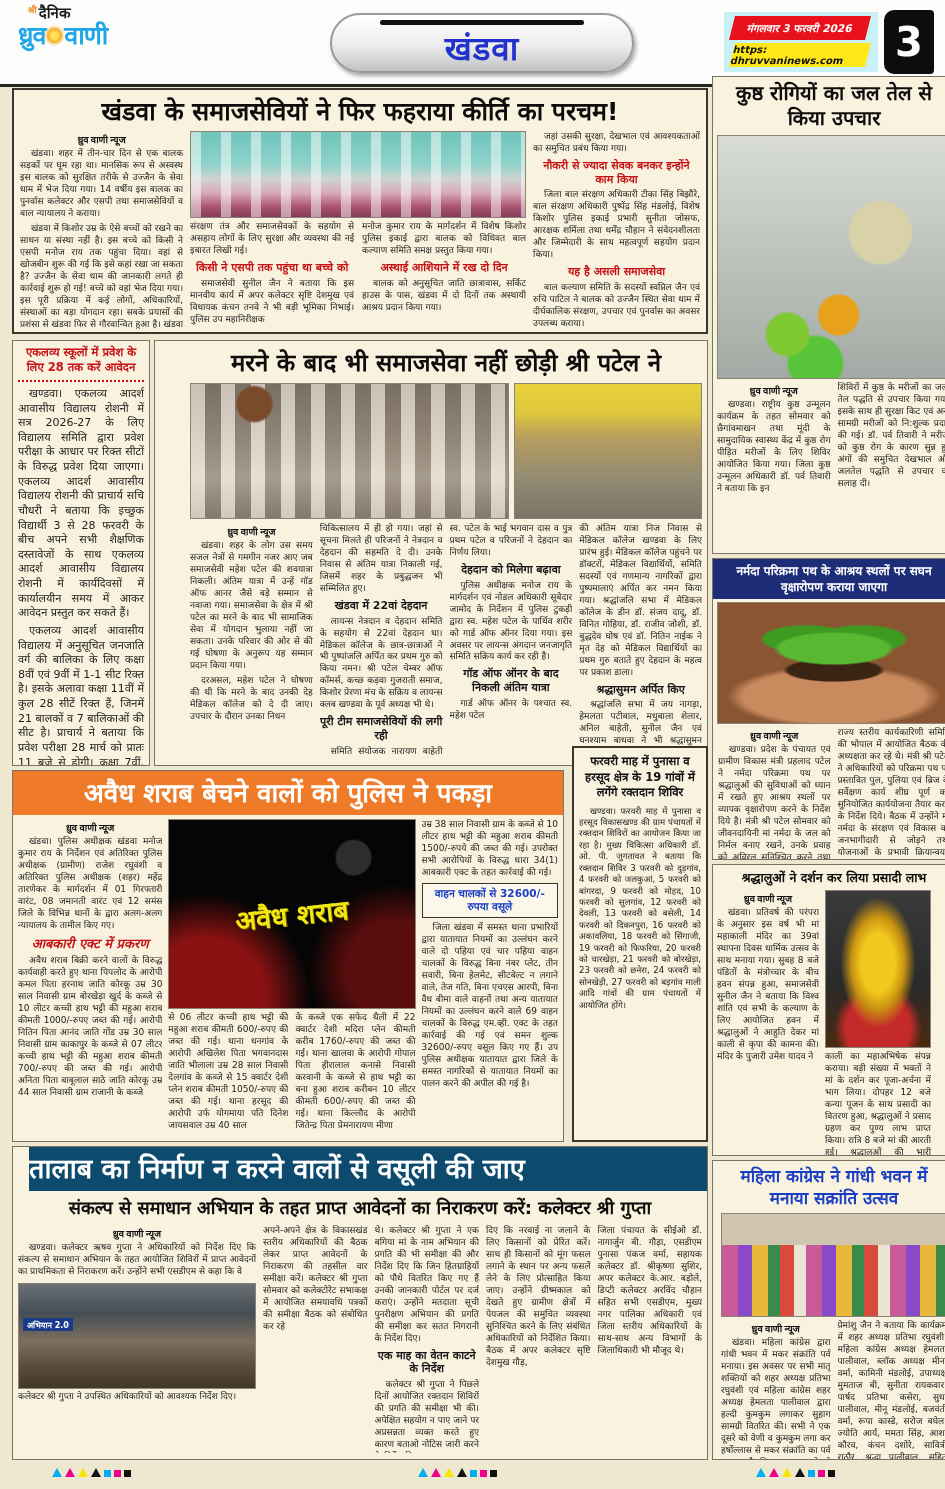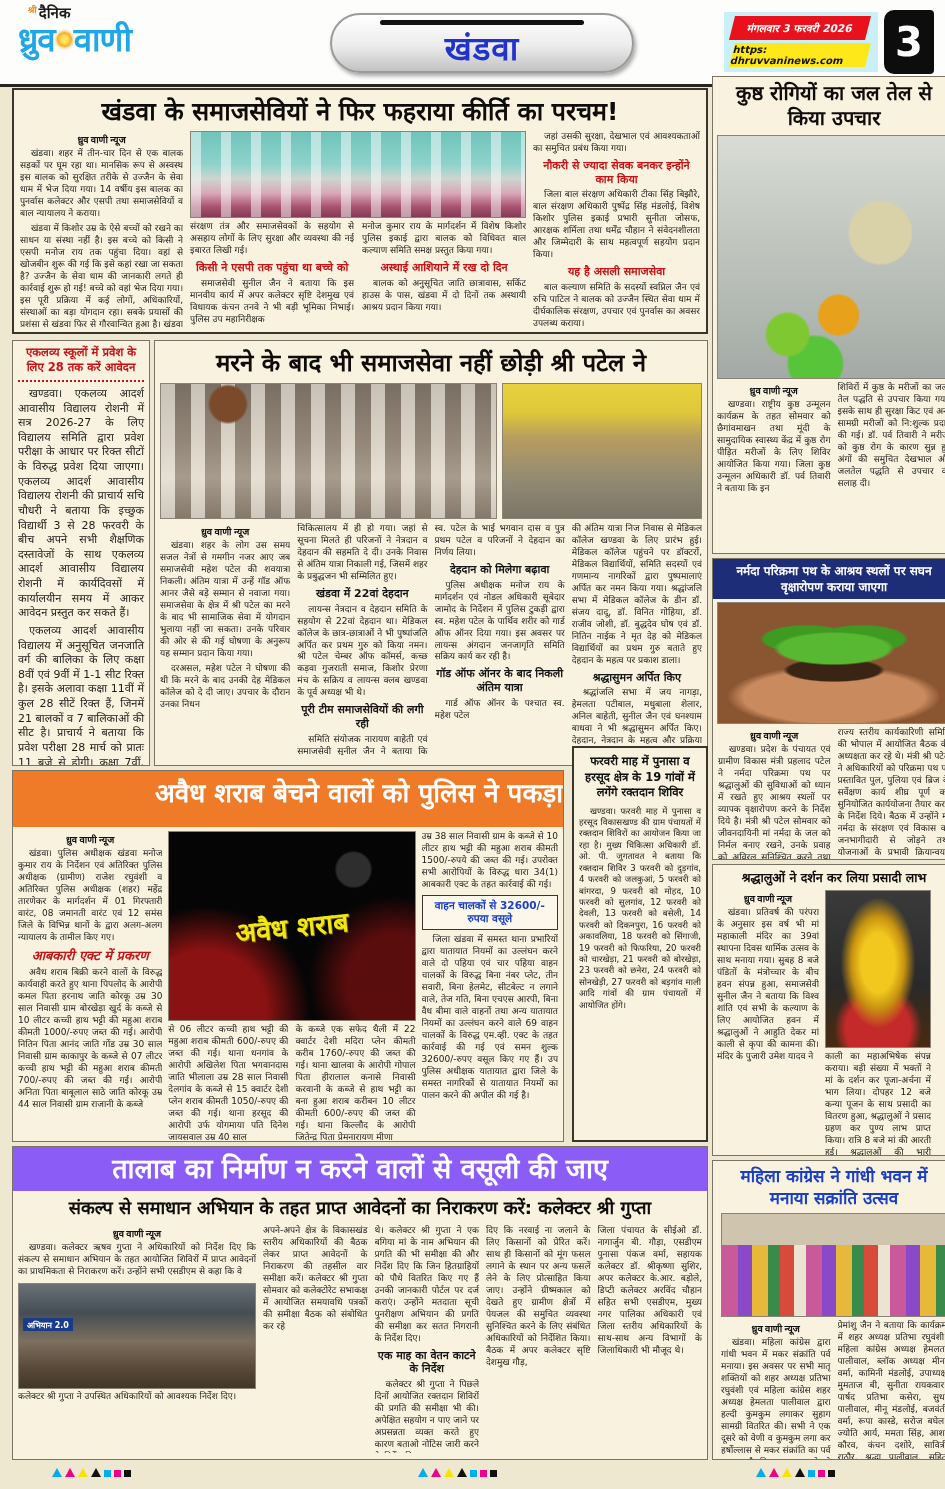--- a/index.html
+++ b/index.html
@@ -2,21 +2,21 @@
 <html><head>
 <meta charset="utf-8">
 <style>
   html,body{margin:0;padding:0;background:#d8d2bd;}
   .page{position:relative;width:945px;height:1489px;background:#efe8d0;font-family:"DejaVu Sans",sans-serif;overflow:hidden;margin:0 auto;}
   
   .masthead{position:absolute;left:0;top:0;width:945px;height:84px;background:#fdfdfb;border-bottom:3px solid #26241e;}
   .logo{position:absolute;left:18px;top:6px;line-height:1;}
   .logo-top{font-size:15px;font-weight:bold;color:#1b1b1b;margin-left:10px;}
   .logo-top .shree{color:#f08a1a;font-size:9px;vertical-align:top;margin-right:2px;}
-  .logo-main{font-size:33px;font-weight:bold;color:#1fa7e8;letter-spacing:-1px;display:flex;align-items:center;gap:2px;margin-top:2px;}
+  .logo-main{font-size:25px;font-weight:bold;color:#1fa7e8;letter-spacing:-1px;display:flex;align-items:center;gap:2px;margin-top:2px;}
   .sun{display:inline-block;width:15px;height:15px;border-radius:50%;background:radial-gradient(circle,#ffe45a 30%,#f59a17 75%);box-shadow:0 0 3px 1px #f5b63a;}
   .edition-pill{position:absolute;left:330px;top:13px;width:300px;height:56px;border-radius:30px;background:linear-gradient(180deg,#ffffff 0%,#ececec 55%,#c2c2c2 100%);border:2px solid #9a9a9a;box-shadow:2px 3px 4px rgba(0,0,0,.35);display:flex;align-items:center;justify-content:center;}
   .pill-bar{position:absolute;top:5px;left:16%;width:68%;height:5px;background:#111;border-radius:3px;}
   .edition-text{font-size:33px;font-weight:bold;color:#2233cc;margin-top:8px;letter-spacing:1px;}
   .date-block{position:absolute;left:724px;top:12px;width:154px;height:60px;background:#c9f0f7;overflow:hidden;}
   .ribbon{position:absolute;left:8px;width:136px;height:24px;transform:skewX(-14deg);display:flex;align-items:center;justify-content:center;font-weight:bold;}
   .ribbon.red{top:4px;background:#e8111c;color:#fff;font-size:10.5px;}
   .ribbon.yellow{top:31px;background:#ffe81a;color:#111;font-size:10px;}
   .page-num{position:absolute;left:884px;top:10px;width:50px;height:64px;background:#0d0d0d;border-radius:10px 4px 4px 10px;color:#fff;font-size:40px;font-weight:bold;display:flex;align-items:center;justify-content:center;}
   
@@ -38,55 +38,55 @@
       repeating-linear-gradient(90deg, rgba(255,255,255,.5) 0 10px, rgba(255,255,255,0) 10px 30px),
       linear-gradient(180deg,#6fc3ba 0%,#8ed3cb 38%,#cdd5cf 55%,#d8a8b8 72%,#a9536f 88%,#833a57 100%);}
   .a1mid-cols{display:flex;gap:8px;flex:1;margin-top:3px;}
   .a1mid-cols .col{width:164px;}
   .a1c3{width:172px;}
   
   #eklavya{left:12px;top:340px;width:138px;height:426px;padding:4px 5px;}
   .ek-head{color:#c61317;font-weight:bold;font-size:11.5px;text-align:center;line-height:1.3;border-bottom:2px dotted #c61317;padding-bottom:5px;margin-bottom:5px;}
   #eklavya .bt{font-size:11px;}
   
-  #a2{left:154px;top:340px;width:554px;height:426px;}
+  #a2{left:154px;top:340px;width:554px;height:426px;padding-left:30px;}
   .a2-headline{font-size:24px;font-weight:bold;text-align:center;color:#0e0d0b;padding:4px 4px 5px;white-space:nowrap;overflow:hidden;}
   .a2-photos{display:flex;gap:5px;padding:0 5px;}
   .a2-ph1{width:338px;height:136px;background:
       radial-gradient(circle at 20% 15%, #7a4a2a 0 6%, transparent 7%),
       repeating-linear-gradient(90deg, rgba(250,248,240,.55) 0 14px, rgba(90,80,70,.35) 14px 30px),
       linear-gradient(180deg,#8a7f72 0%,#b3a695 45%,#cfc4b2 70%,#9b8e7e 100%);}
   .a2-ph2{width:200px;height:136px;background:
       linear-gradient(180deg,#e8d23c 0%,#ddc63a 22%,#b79d5e 40%,#938b72 70%,#7b7568 100%);}
   .a2-cols{display:flex;gap:7px;padding:4px 5px 0;height:232px;}
   .a2-cols .col{flex:1;}
   
   #raktdan{left:572px;top:746px;width:136px;height:396px;border-width:2px;border-color:#3a352c;padding:4px 5px;}
   .rk-head{font-size:11.5px;font-weight:bold;text-align:center;line-height:1.35;margin:2px 0 5px;color:#101010;}
   #raktdan .bt{font-size:8.6px;}
   
   #sharab{left:12px;top:770px;width:552px;height:372px;}
-  .sh-banner{height:56px;background:#ef7b28;color:#fff;font-weight:bold;font-size:26px;text-align:right;line-height:44px;white-space:nowrap;overflow:hidden;}
+  .sh-banner{height:44px;background:#ef7b28;color:#fff;font-weight:bold;font-size:26px;text-align:center;line-height:44px;white-space:nowrap;overflow:hidden;}
   .sh-body{display:flex;gap:6px;padding:4px 5px;height:318px;}
   .shc1{width:146px;}
   .sh-mid{width:250px;display:flex;flex-direction:column;}
   .liquor{height:190px;background:
       radial-gradient(circle at 15% 95%, #8a1212 0 22%, transparent 38%),
       radial-gradient(circle at 92% 80%, #5a0d0d 0 18%, transparent 32%),
       radial-gradient(circle at 75% 20%, #2e2e2e 0 7%, transparent 8%),
       #050505;display:flex;align-items:center;justify-content:center;}
   .liquor-text{color:#f3e712;font-size:27px;font-weight:bold;transform:rotate(-6deg);text-shadow:1px 1px 0 #7a6a00;}
   .sh-mid-cols{display:flex;gap:7px;flex:1;margin-top:3px;}
   .sh-mid-cols .col{flex:1;}
   .shc3{width:138px;}
   .box-sub{border:1.5px solid #3a352c;color:#1a3fc4;font-weight:bold;font-size:10.5px;text-align:center;line-height:1.3;padding:3px 2px;margin:4px 0;background:#fbf7ea;}
   .sh-red.it{font-style:italic;font-size:13px;}
   
   #talab{left:12px;top:1146px;width:696px;height:314px;}
-  .tl-banner{height:44px;background:#8b5cf6;color:#fff;font-weight:bold;font-size:27px;text-align:center;line-height:44px;white-space:nowrap;overflow:hidden;}
+  .tl-banner{height:44px;background:#0c4a6e;color:#fff;font-weight:bold;font-size:27px;text-align:left;line-height:44px;white-space:nowrap;overflow:hidden;margin-left:16px;}
   .tl-sub{font-size:18px;font-weight:bold;text-align:center;color:#0e0d0b;padding:4px 2px;white-space:nowrap;overflow:hidden;}
   .tl-body{display:flex;gap:7px;padding:2px 5px;height:228px;}
   .tlc1{width:238px;display:flex;flex-direction:column;}
   .meeting{height:106px;margin:2px 0;background:
       linear-gradient(180deg,#6a7076 0%,#454e55 28%,#7d6f5e 55%,#5a4a3a 80%,#433728 100%);}
   .meeting-banner{position:absolute;left:4px;top:34px;background:#1a3a8a;color:#fff;font-size:8px;font-weight:bold;padding:1px 4px;}
   .tl-body .colN{flex:1;}
   
   .rail{left:712px;width:244px;}
   #kushth{top:76px;height:478px;padding:2px 4px;}

